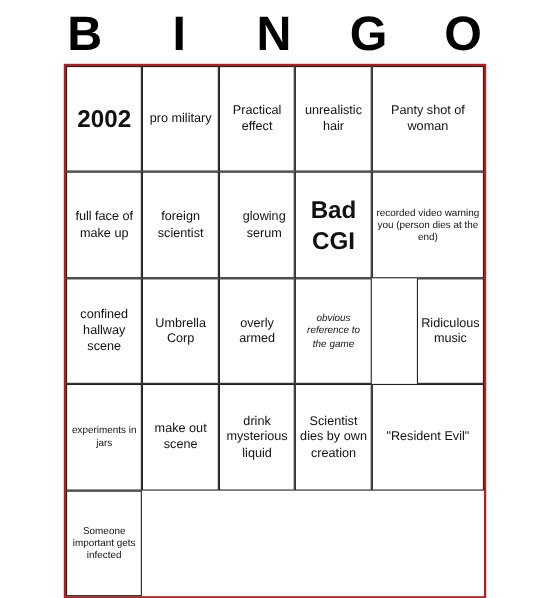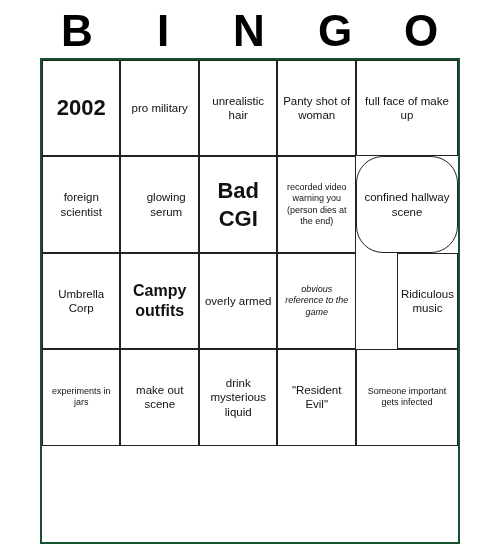--- a/index.html
+++ b/index.html
@@ -24,23 +24,23 @@
       font-size: 44px;
       font-weight: bold;
       width: 86px;
       text-align: center;
       letter-spacing: 2px;
     }
     .bingo-grid {
       display: grid;
       grid-template-columns: repeat(5, 1fr);
       grid-template-rows: repeat(5, 1fr);
-      width: 420px;
+      width: 384px;
       height: 490px;
-      border: 2px solid #14532d;
+      border: 2px solid #b91c1c;
     }
     .cell {
       border: 1.5px solid #222;
       display: flex;
       align-items: center;
       justify-content: center;
       text-align: center;
       padding: 3px;
       font-size: 11px;
       line-height: 1.25;
@@ -54,31 +54,32 @@
   <span>B</span>
   <span>I</span>
   <span>N</span>
   <span>G</span>
   <span>O</span>
 </div>
 
 <div class="bingo-grid">
 <div class="cell" style="font-size: 22px; font-weight: bold;">2002</div>
     <div class="cell" style="font-size: 11.5px;">pro military</div>
+    <div class="cell" style="font-size: 11.5px;">Practical effect</div>
     <div class="cell" style="font-size: 11.5px;">unrealistic hair</div>
     <div class="cell" style="font-size: 11.5px;">Panty shot of woman</div>
     <div class="cell" style="font-size: 11.5px;">full face of make up</div>
     <div class="cell" style="font-size: 11.5px;">foreign scientist</div>
     <div class="cell" style="font-size: 11.5px; padding-left: 16px;">glowing serum</div>
     <div class="cell" style="font-size: 22px; font-weight: bold;">Bad CGI</div>
     <div class="cell" style="font-size: 9px;">recorded video warning you (person dies at the end)</div>
-    <div class="cell" style="font-size: 11.5px; border-radius: 27px;">confined hallway scene</div>
+    <div class="cell" style="font-size: 11.5px;">confined hallway scene</div>
     <div class="cell" style="font-size: 11.5px;">Umbrella Corp</div>
-    <div class="cell" style="font-size: 16px; font-weight: bold;">Campy outfits</div>
     <div class="cell" style="font-size: 11.5px;">overly armed</div>
     <div class="cell" style="font-size: 9px; font-style: italic;">obvious reference to the game</div>
     <div class="cell" style="font-size: 11.5px; margin-left: 41px;">Ridiculous music</div>
     <div class="cell" style="font-size: 9px;">experiments in jars</div>
     <div class="cell" style="font-size: 11.5px;">make out scene</div>
     <div class="cell" style="font-size: 11.5px;">drink mysterious liquid</div>
+    <div class="cell" style="font-size: 11.5px;">Scientist dies by own creation</div>
     <div class="cell" style="font-size: 11.5px;">"Resident Evil"</div>
     <div class="cell" style="font-size: 9px;">Someone important gets infected</div>
   </div>
 
 </body></html>

